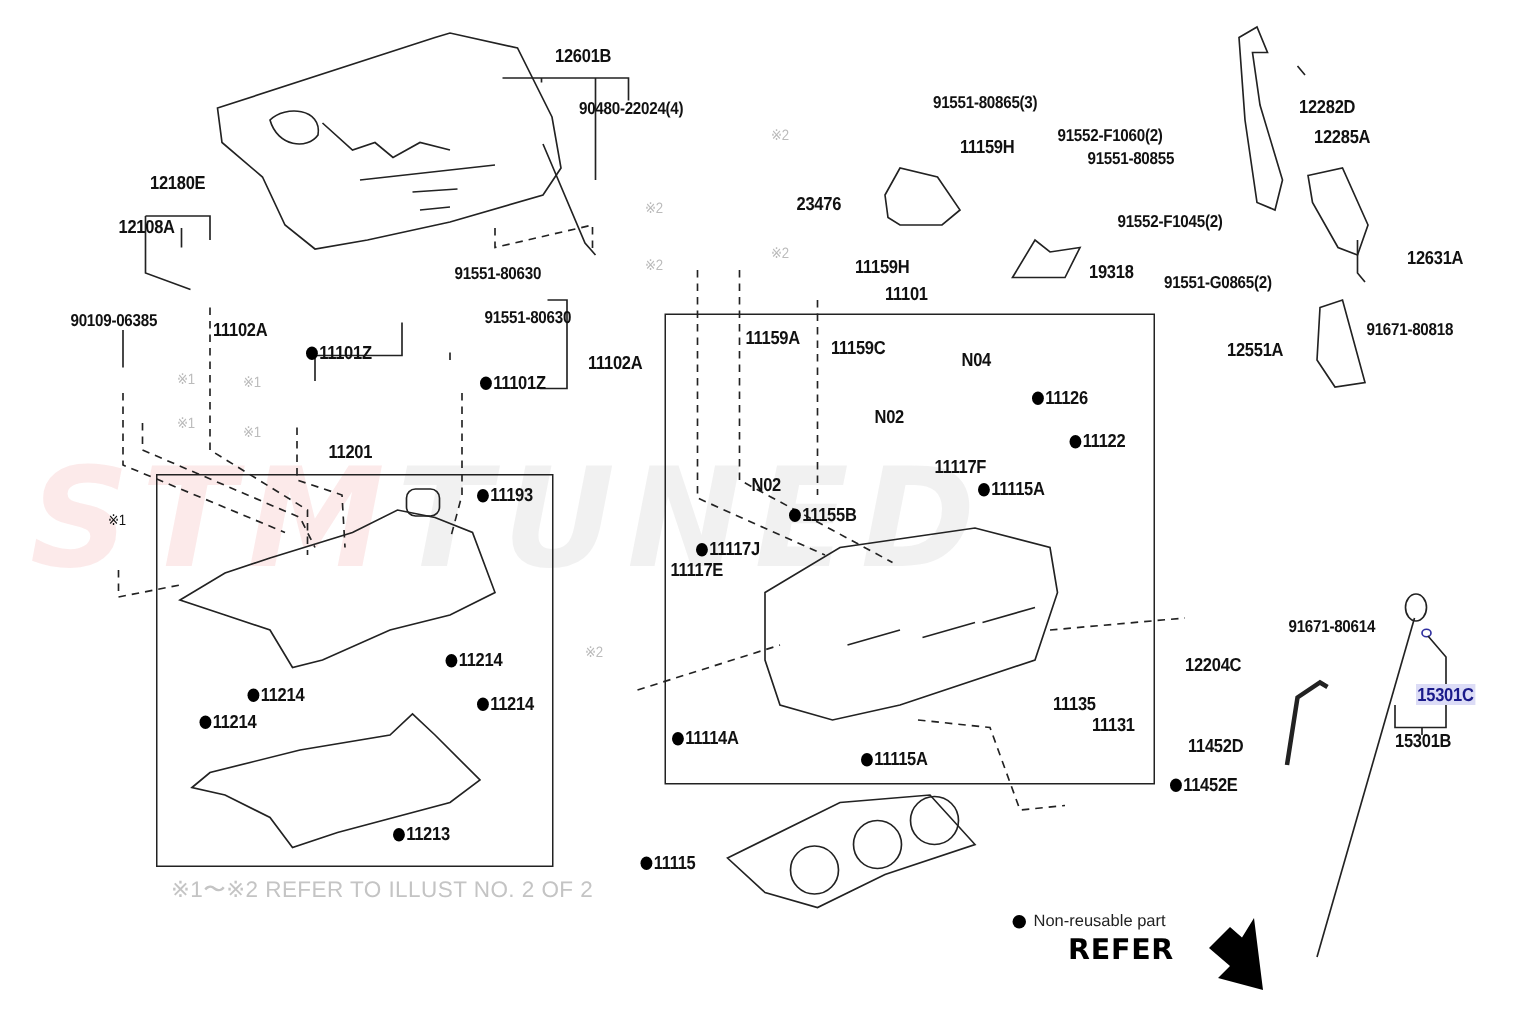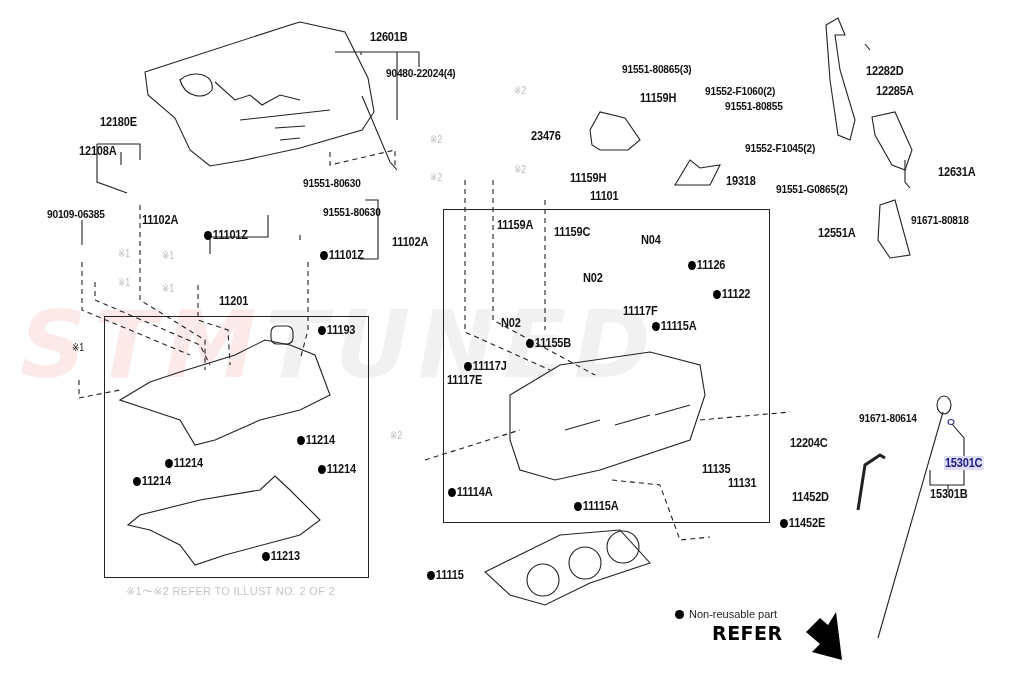--- a/index.html
+++ b/index.html
@@ -9,21 +9,21 @@
   .lbl.small{font-size:11.5px;}
   .lbl.faint{color:#bbb;font-weight:normal;font-size:10px;}
   .lbl.hl{background:#dcdcf6;color:#1a1a8a;padding:0 1px;}
   .lbl .dot{display:inline-block;width:9px;height:9px;border-radius:50%;background:#000;margin-right:1px;vertical-align:-1px;}
   .wm{position:absolute;top:300px;left:20px;font-family:"DejaVu Sans",sans-serif;font-weight:bold;font-style:italic;font-size:92px;letter-spacing:8px;line-height:92px;}
   .wm .a{color:rgba(230,90,90,0.13);}
   .wm .b{color:rgba(150,150,150,0.13);}
   .legend{position:absolute;left:675px;top:608px;font-size:11px;color:#222;display:flex;align-items:center;gap:5px;text-align:center;}
   .legend .dot{width:9px;height:9px;border-radius:50%;background:#000;display:inline-block;}
   .front{position:absolute;left:712px;top:622px;font-family:"DejaVu Sans",sans-serif;font-weight:bold;font-size:19px;color:#000;letter-spacing:0.5px;}
-  .note{position:absolute;left:126px;top:584px;font-size:11px;color:#c4c4c4;letter-spacing:0.3px;}
+  .note{position:absolute;left:114px;top:584px;font-size:15px;color:#c4c4c4;letter-spacing:0.3px;}
   .box{position:absolute;border:1.2px solid #222;}
 </style>
 </head>
 <body>
 
 <div id="stage">
 
   <div class="wm"><span class="a">STM</span><span class="b">TUNED</span></div>
 
   <div class="box" style="left:104px;top:316px;width:263px;height:260px;"></div>

